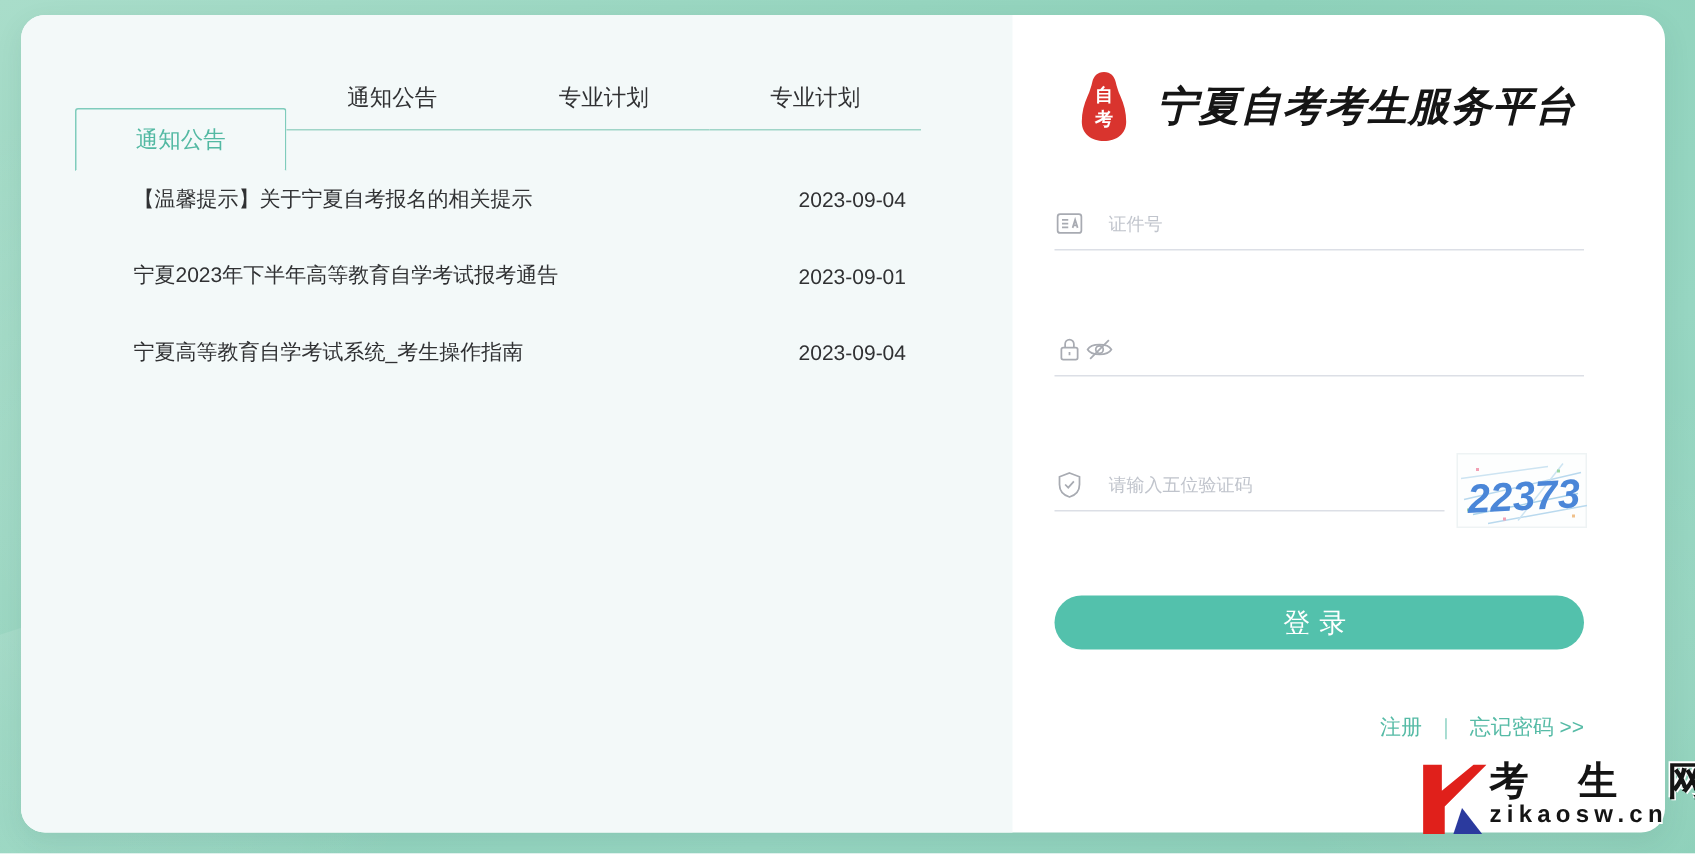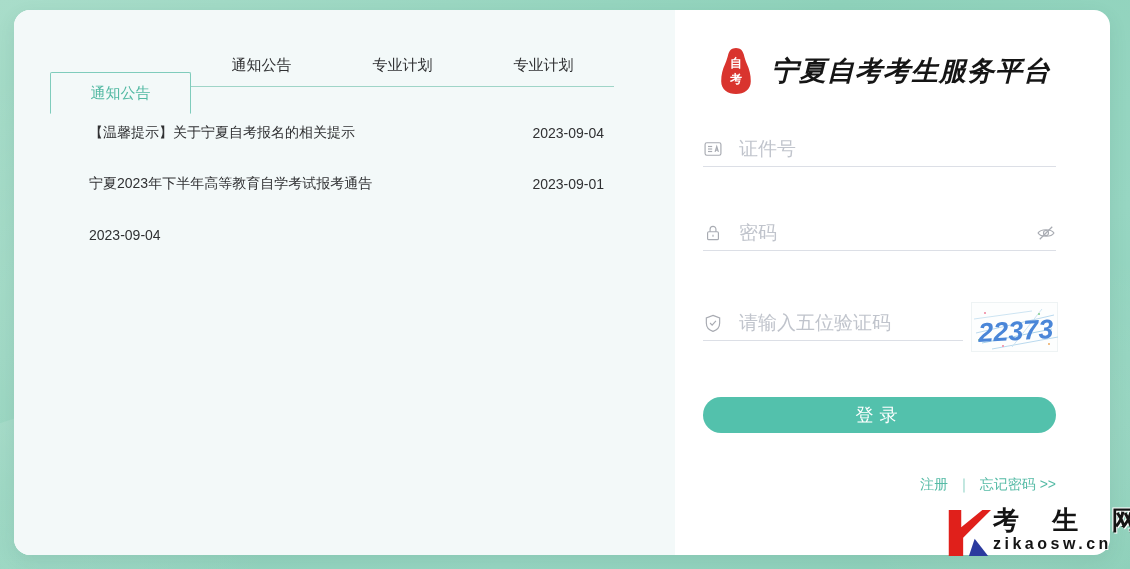--- a/index.html
+++ b/index.html
@@ -66,22 +66,22 @@
     position:absolute; left:703px; width:353px; height:36px;
     display:flex; align-items:center;
     border-bottom:1px solid #dcdfe6;
   }
   .field-id   { top:131px; }
   .field-pass { top:215px; }
   .field-cap  { top:305px; width:260px; }
   .field .f-icon { width:20px; height:20px; flex:0 0 20px; color:#a8abb2; }
   .field input {
     flex:1; border:none; outline:none; background:transparent;
-    margin-left:16px; font-size:19px; color:#303133;
-    font-family:Liberation Serif, serif;
+    margin-left:16px; font-size:12px; color:#303133;
+    font-family:Liberation Sans, sans-serif;
   }
   .field input::placeholder { color:#c0c4cc; }
   .eye-btn { width:20px; height:20px; border:none; background:transparent; padding:0;
     color:#a8abb2; cursor:pointer; }
 
   .captcha {
     position:absolute; left:971px; top:302px; width:87px; height:50px;
     background:#fdfefe; border:1px solid #eef3f4; cursor:pointer;
   }
 
@@ -146,20 +146,21 @@
   <ul class="notice-list">
     <li class="notice-row">
       <span class="notice-title">【温馨提示】关于宁夏自考报名的相关提示</span>
       <span class="notice-date">2023-09-04</span>
     </li>
     <li class="notice-row">
       <span class="notice-title">宁夏2023年下半年高等教育自学考试报考通告</span>
       <span class="notice-date">2023-09-01</span>
     </li>
     <li class="notice-row">
+      <span class="notice-title">宁夏高等教育自学考试系统_考生操作指南</span>
       <span class="notice-date">2023-09-04</span>
     </li>
   </ul>
 
   <div class="brand">
     <svg class="seal" viewBox="0 0 38 48">
       <path d="M19 1 C14.5 1 12.2 3.8 11.2 7.6 C10.5 10.6 9.6 13.6 8.1 17 C5.6 22.5 4.2 27.8 4.2 34.2 C4.2 42.6 10.8 47 19 47 C27.2 47 33.8 42.6 33.8 34.2 C33.8 27.8 32.4 22.5 29.9 17 C28.4 13.6 27.5 10.6 26.8 7.6 C25.8 3.8 23.5 1 19 1 Z" fill="#d9342e"></path>
       <text x="19" y="20" text-anchor="middle" font-size="12" font-weight="bold" fill="#ffffff">自</text>
       <text x="19" y="36" text-anchor="middle" font-size="12" font-weight="bold" fill="#ffffff">考</text>
     </svg>
@@ -176,21 +177,20 @@
     </svg>
     <input type="text" placeholder="证件号" style="">
   </div>
 
   <div class="field field-pass">
     <svg class="f-icon" viewBox="0 0 24 24" fill="none" stroke="currentColor" stroke-width="1.4">
       <rect x="5.5" y="10.5" width="13" height="9.5" rx="1.5"></rect>
       <path d="M8.5 10.5 V7.5 a3.5 3.5 0 0 1 7 0 v3"></path>
       <line x1="12" y1="14" x2="12" y2="16.5"></line>
     </svg>
-    <input type="password" placeholder="密码" style="">
     <button class="eye-btn">
       <svg viewBox="0 0 24 24" width="20" height="20" fill="none" stroke="currentColor" stroke-width="1.4">
         <path d="M2.5 12 C5.5 6.8 18.5 6.8 21.5 12 C18.5 17.2 5.5 17.2 2.5 12 Z"></path>
         <circle cx="12" cy="12" r="3"></circle>
         <line x1="4.5" y1="19.5" x2="19.5" y2="4.5"></line>
       </svg>
     </button>
   </div>
 
   <div class="field field-cap">

